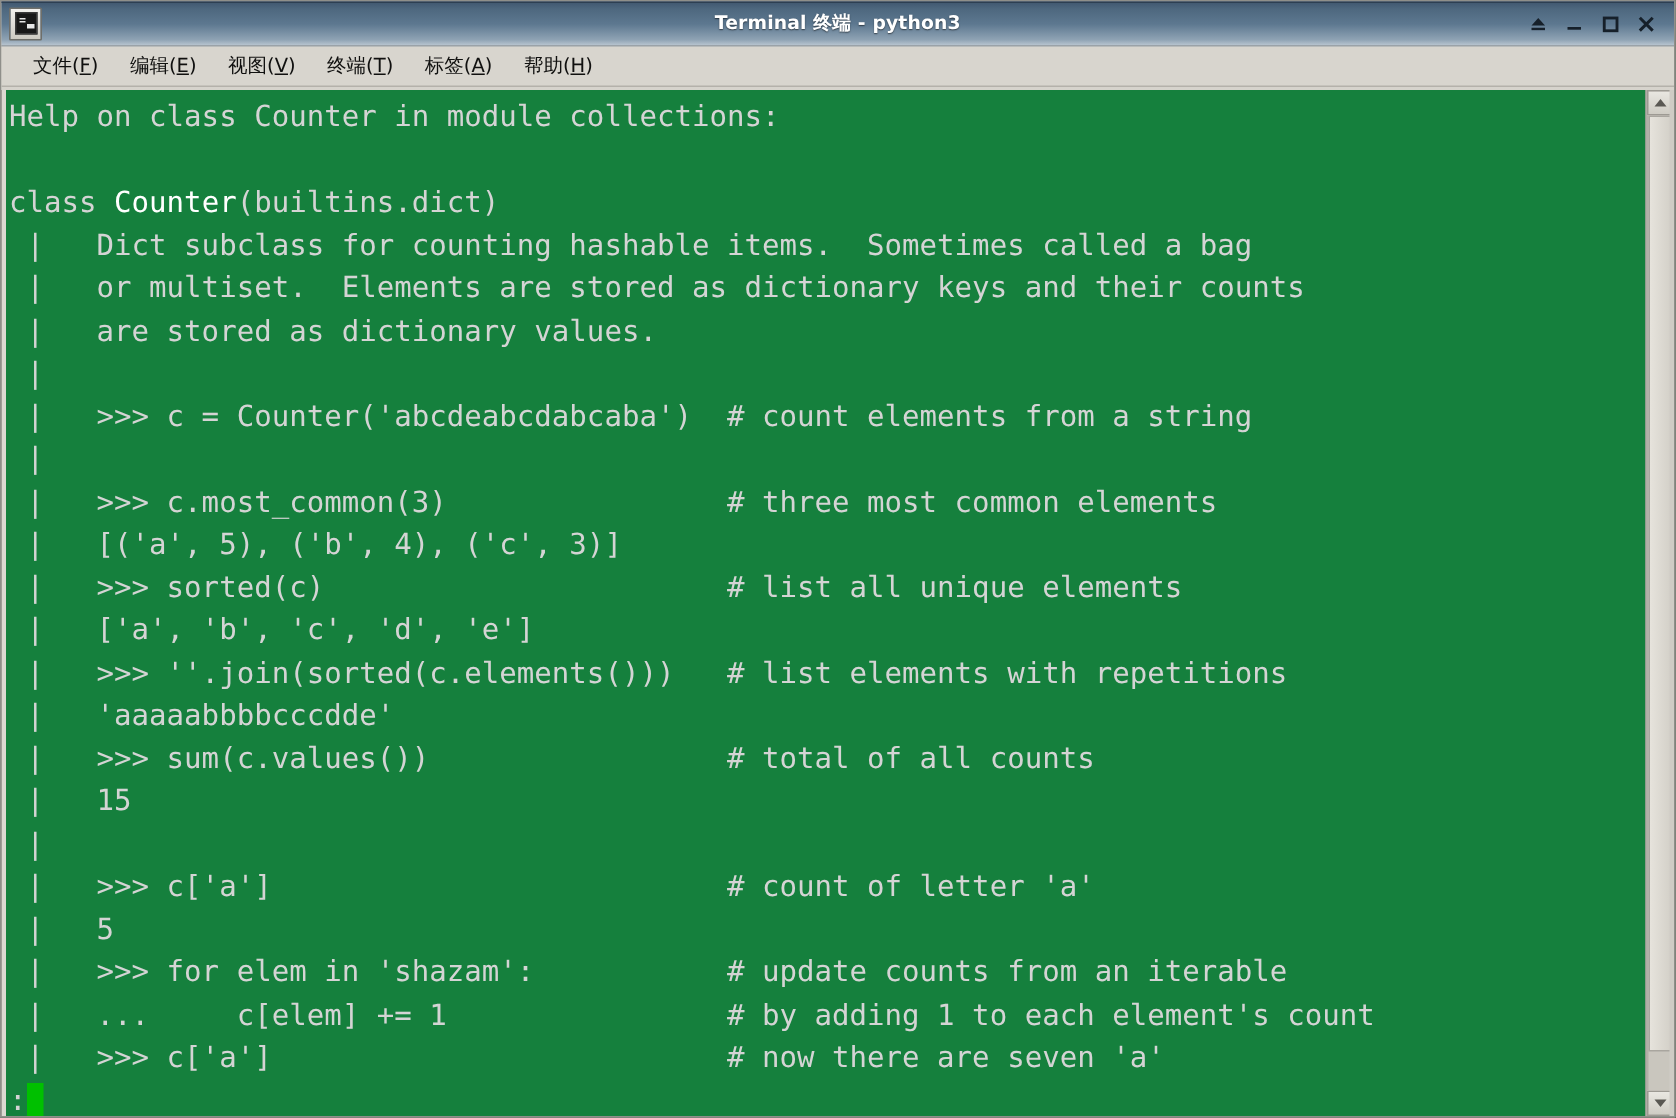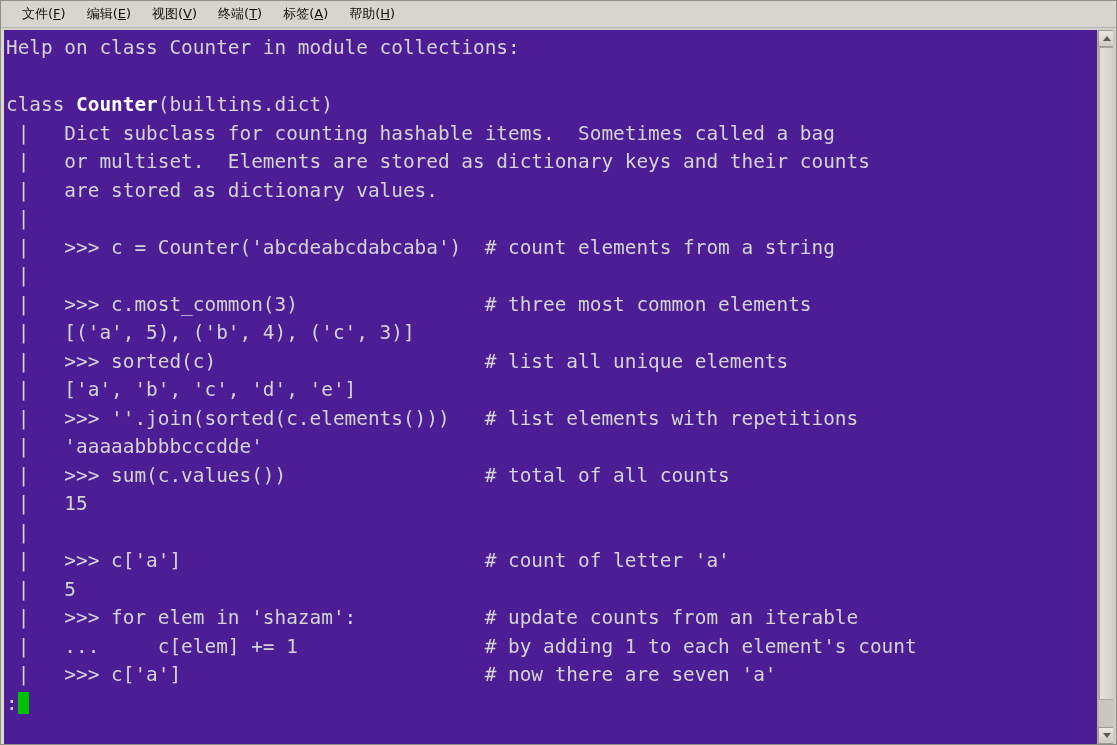--- a/index.html
+++ b/index.html
@@ -157,33 +157,33 @@
   #term-outer {
     flex: 1 1 auto;
     display: flex;
     border-left: 3px solid #ddd9d2;
     background: #000;
     min-width: 0;
     position: relative;
   }
   #screen {
     flex: 1 1 auto;
-    background: #4c1d95;
+    background: #15803d;
     color: #d4d4d4;
     font-family: "DejaVu Sans Mono", monospace;
     font-size: 19.4px;
     line-height: 28.5px;
     white-space: pre;
     overflow: hidden;
     padding: 4px 0 0 2px;
     box-sizing: border-box;
     letter-spacing: 0px;
     min-width: 0;
   }
-  #screen .b { font-weight: bold; color: #ffffff; }
+  #screen .b { font-weight: normal; color: #ffffff; }
   .cursor {
     display: inline-block;
     width: 11px;
     height: 22px;
     background: #00c000;
     vertical-align: -4px;
   }
 
   
   #scrollbar {
@@ -236,20 +236,49 @@
     right: 0; top: 0; bottom: 0;
     width: 3px;
     background: #cfccc5;
   }
 </style>
 </head>
 <body>
 
 <div id="window">
 
+  <div id="titlebar">
+    <div class="win-icon">
+      <div class="scr"></div>
+    </div>
+    <div id="title-text">Terminal 终端 - python3</div>
+    <div id="win-controls">
+      <div class="wc">
+        <svg width="13" height="12" viewBox="0 0 13 12">
+          <path d="M6.5 2 L11 7 L2 7 Z" fill="#16202a"></path>
+          <rect x="2" y="8.5" width="9" height="1.6" fill="#16202a"></rect>
+        </svg>
+      </div>
+      <div class="wc">
+        <svg width="13" height="12" viewBox="0 0 13 12">
+          <rect x="2" y="8" width="9" height="1.8" fill="#16202a"></rect>
+        </svg>
+      </div>
+      <div class="wc">
+        <svg width="13" height="12" viewBox="0 0 13 12">
+          <rect x="2.5" y="2" width="8.5" height="8.5" fill="none" stroke="#16202a" stroke-width="1.9"></rect>
+        </svg>
+      </div>
+      <div class="wc">
+        <svg width="13" height="12" viewBox="0 0 13 12">
+          <path d="M2.2 1.8 L10.8 10.4 M10.8 1.8 L2.2 10.4" stroke="#16202a" stroke-width="2" fill="none"></path>
+        </svg>
+      </div>
+    </div>
+  </div>
 
   <div id="menubar">
     <div class="menu-item"><span>文件</span>(<u>F</u>)</div>
     <div class="menu-item"><span>编辑</span>(<u>E</u>)</div>
     <div class="menu-item"><span>视图</span>(<u>V</u>)</div>
     <div class="menu-item"><span>终端</span>(<u>T</u>)</div>
     <div class="menu-item"><span>标签</span>(<u>A</u>)</div>
     <div class="menu-item"><span>帮助</span>(<u>H</u>)</div>
   </div>
 

